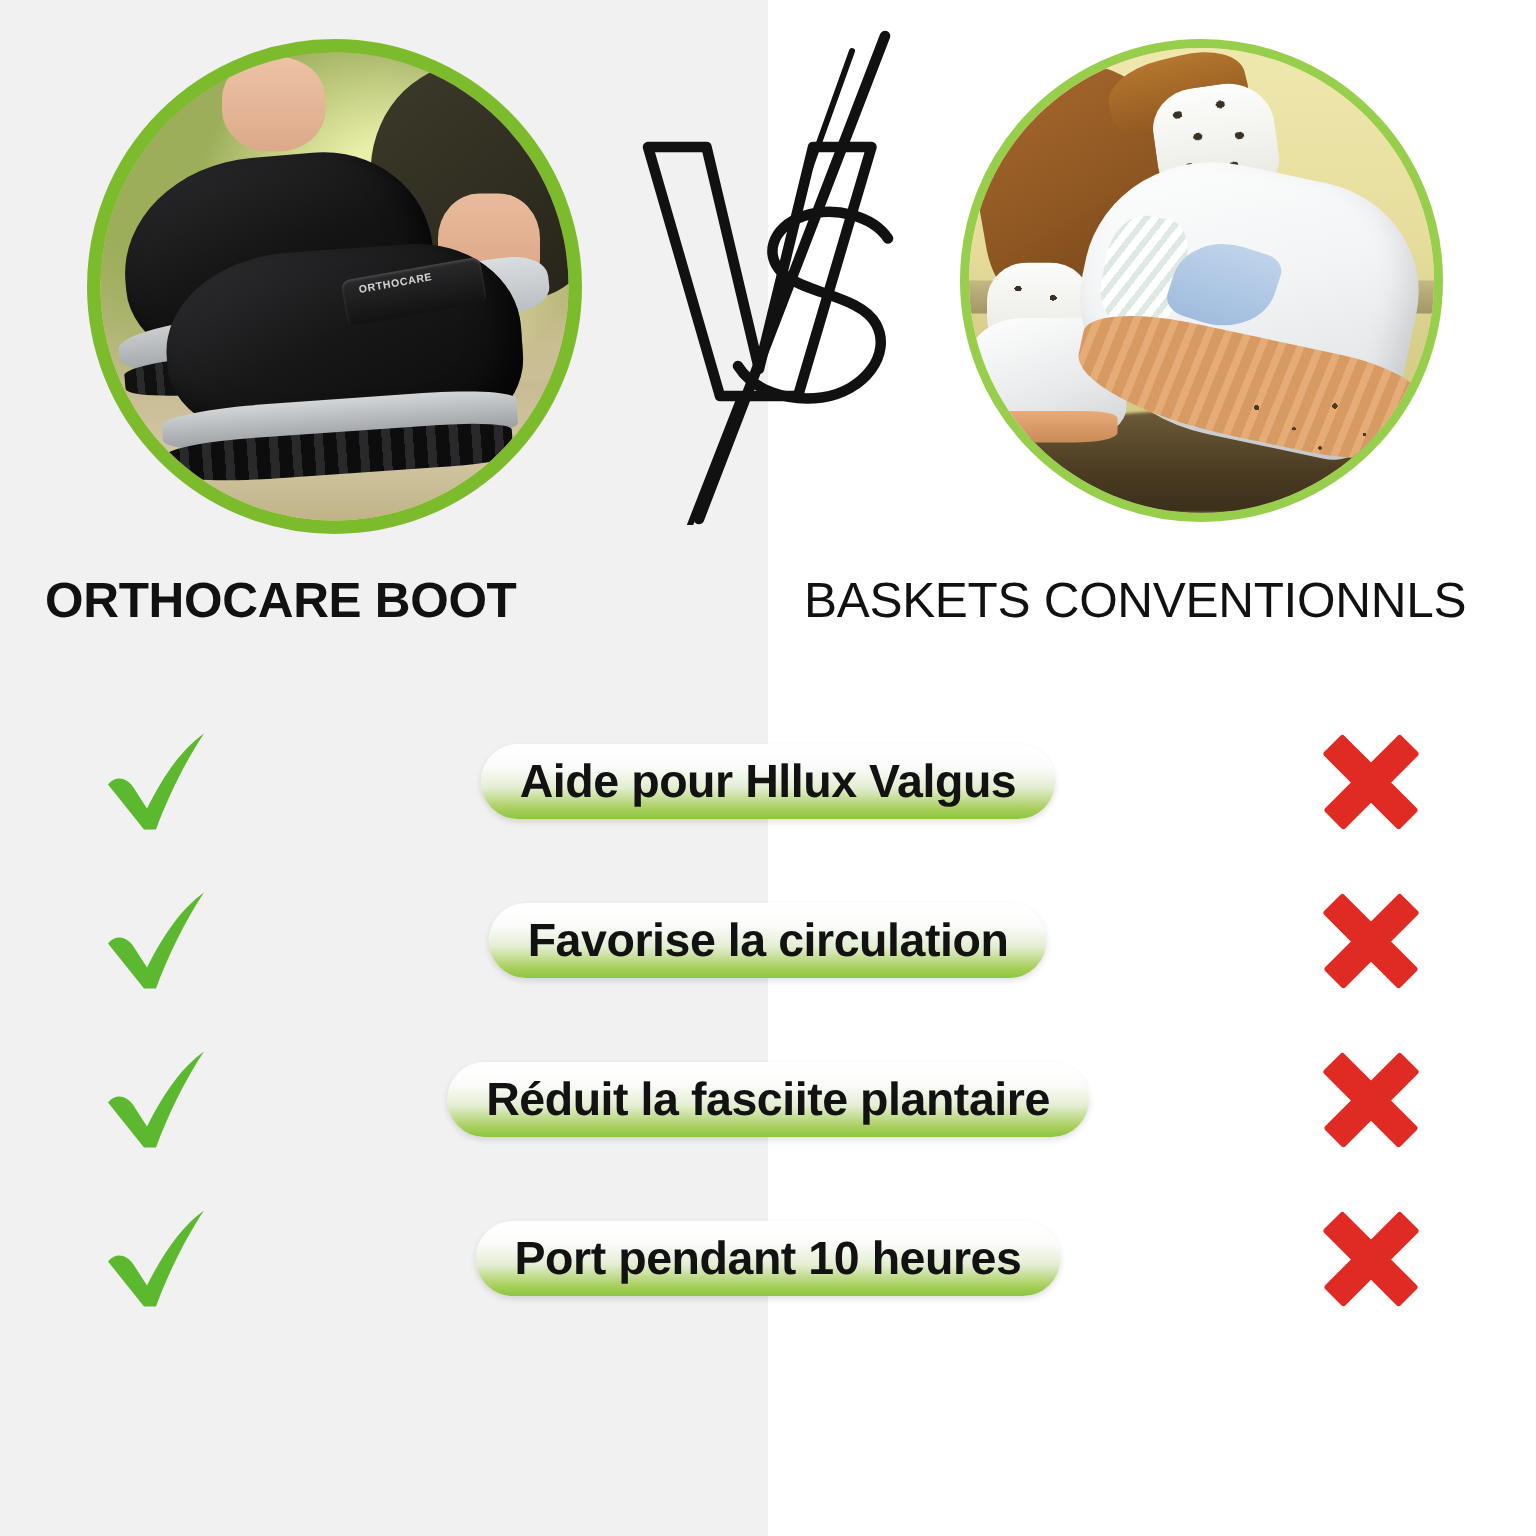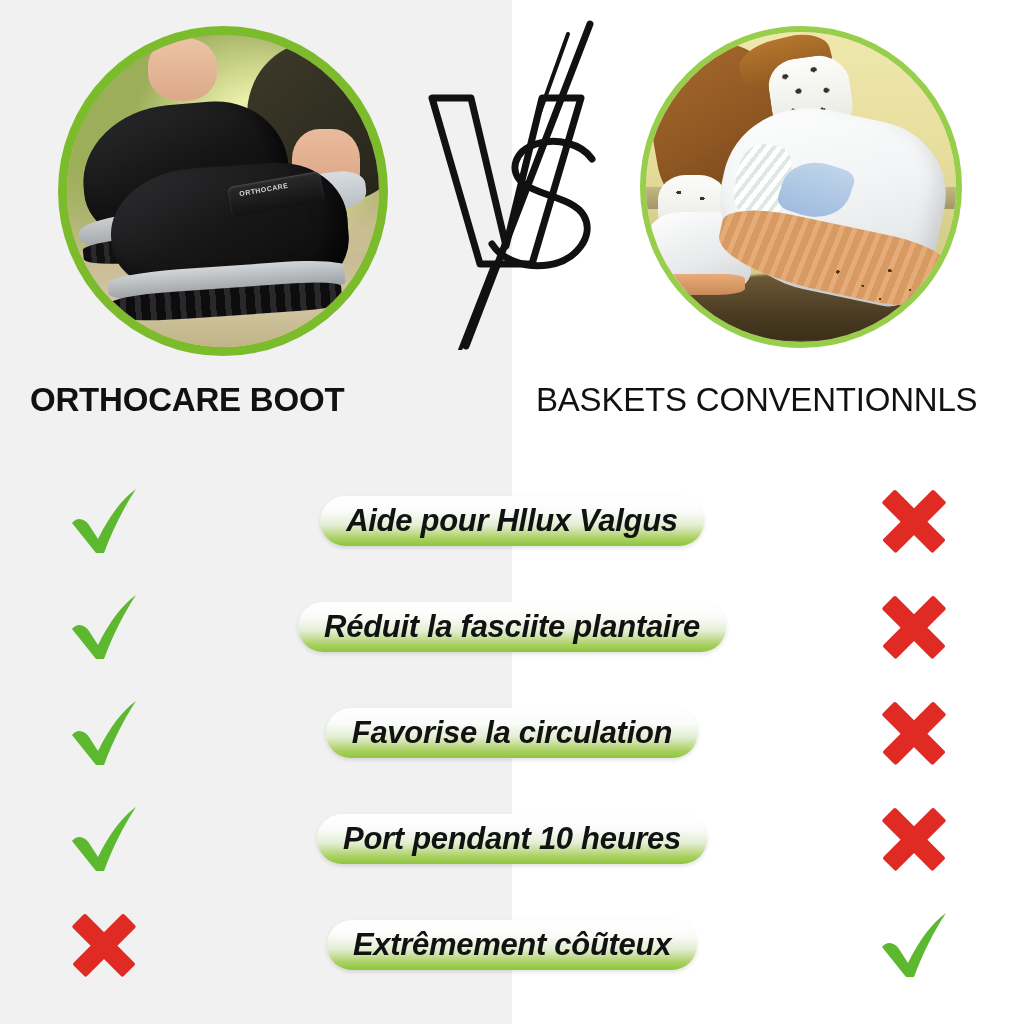--- a/index.html
+++ b/index.html
@@ -238,21 +238,21 @@
     color:#111111;
     font-size:33px;
     line-height:56px;
     white-space:nowrap;
   }
   .title-left{left:30px;font-weight:800;letter-spacing:-0.2px;}
   .title-right{left:536px;font-weight:400;letter-spacing:-0.2px;}
 
   
   .rows{
-    position:absolute;left:0;top:468px;width:1024px;font-style:italic;
+    position:absolute;left:0;top:468px;width:1024px;
   }
   .row{
     position:relative;
     height:106px;
   }
   .mark{
     position:absolute;top:50%;transform:translateY(-50%);
     width:84px;height:84px;
   }
   .mark-left{left:62px;}
@@ -371,39 +371,39 @@
   </svg>
 </div>
       </div>
       <div class="row">
         <div class="mark mark-left">
   <svg viewBox="0 0 84 84" width="84" height="84" aria-hidden="true">
     <path d="M10 44 C15 38, 22 39, 27 46 L36 60 C48 36, 60 20, 74 10 C62 28, 50 52, 42 74 L34 74 Z" fill="#5cb82e"></path>
   </svg>
 </div>
         <div class="pill">
-          <span class="pill-text">Réduit la fasciite plantaire</span>
+          <span class="pill-text">Favorise la circulation</span>
         </div>
         <div class="mark mark-right">
   <svg viewBox="0 0 84 84" width="84" height="84" aria-hidden="true">
     <g fill="#e02b25">
       <rect x="6" y="33" width="72" height="19" rx="2" transform="rotate(45 42 42)"></rect>
       <rect x="6" y="33" width="72" height="19" rx="2" transform="rotate(-45 42 42)"></rect>
     </g>
   </svg>
 </div>
       </div>
       <div class="row">
         <div class="mark mark-left">
   <svg viewBox="0 0 84 84" width="84" height="84" aria-hidden="true">
     <path d="M10 44 C15 38, 22 39, 27 46 L36 60 C48 36, 60 20, 74 10 C62 28, 50 52, 42 74 L34 74 Z" fill="#5cb82e"></path>
   </svg>
 </div>
         <div class="pill">
-          <span class="pill-text">Favorise la circulation</span>
+          <span class="pill-text">Réduit la fasciite plantaire</span>
         </div>
         <div class="mark mark-right">
   <svg viewBox="0 0 84 84" width="84" height="84" aria-hidden="true">
     <g fill="#e02b25">
       <rect x="6" y="33" width="72" height="19" rx="2" transform="rotate(45 42 42)"></rect>
       <rect x="6" y="33" width="72" height="19" rx="2" transform="rotate(-45 42 42)"></rect>
     </g>
   </svg>
 </div>
       </div>
@@ -418,33 +418,15 @@
         </div>
         <div class="mark mark-right">
   <svg viewBox="0 0 84 84" width="84" height="84" aria-hidden="true">
     <g fill="#e02b25">
       <rect x="6" y="33" width="72" height="19" rx="2" transform="rotate(45 42 42)"></rect>
       <rect x="6" y="33" width="72" height="19" rx="2" transform="rotate(-45 42 42)"></rect>
     </g>
   </svg>
 </div>
       </div>
-      <div class="row">
-        <div class="mark mark-left">
-  <svg viewBox="0 0 84 84" width="84" height="84" aria-hidden="true">
-    <g fill="#e02b25">
-      <rect x="6" y="33" width="72" height="19" rx="2" transform="rotate(45 42 42)"></rect>
-      <rect x="6" y="33" width="72" height="19" rx="2" transform="rotate(-45 42 42)"></rect>
-    </g>
-  </svg>
-</div>
-        <div class="pill">
-          <span class="pill-text">Extrêmement côũteux</span>
-        </div>
-        <div class="mark mark-right">
-  <svg viewBox="0 0 84 84" width="84" height="84" aria-hidden="true">
-    <path d="M10 44 C15 38, 22 39, 27 46 L36 60 C48 36, 60 20, 74 10 C62 28, 50 52, 42 74 L34 74 Z" fill="#5cb82e"></path>
-  </svg>
-</div>
-      </div>
     </div>
 
 </div>
 
 </body></html>

